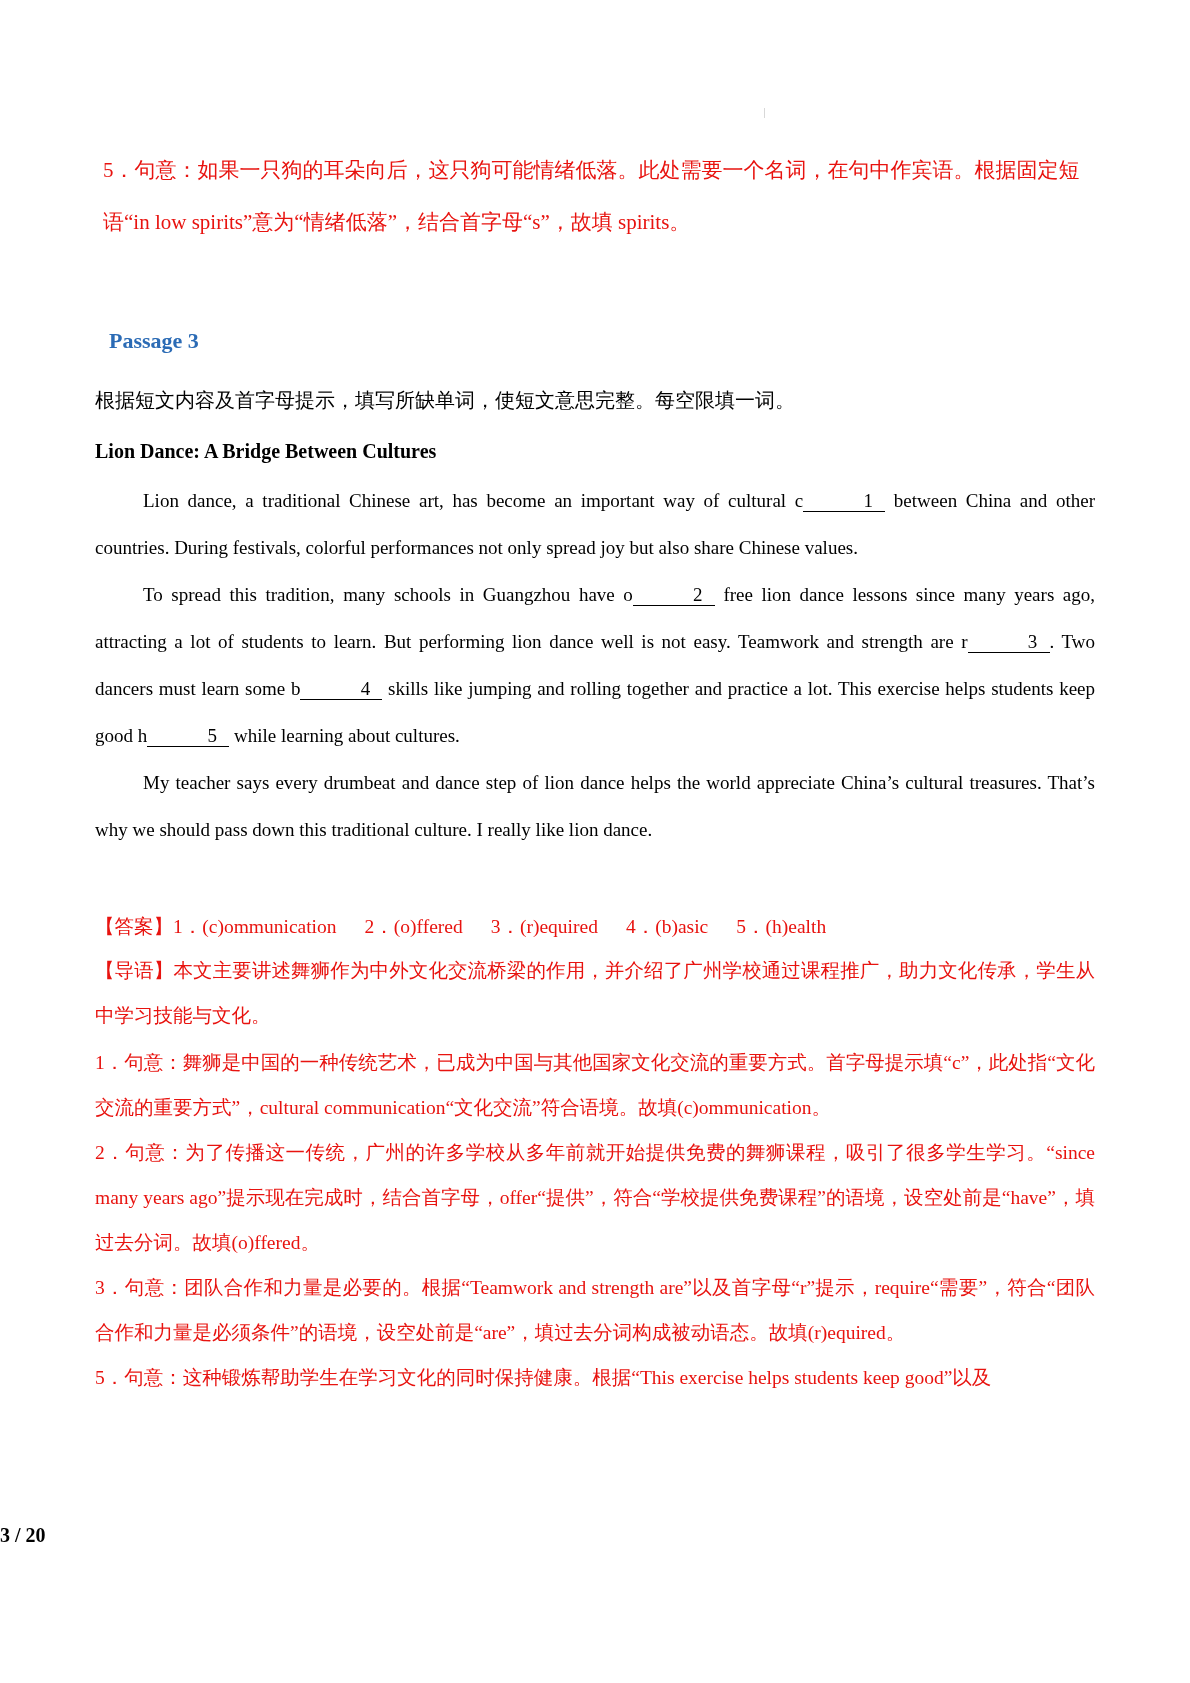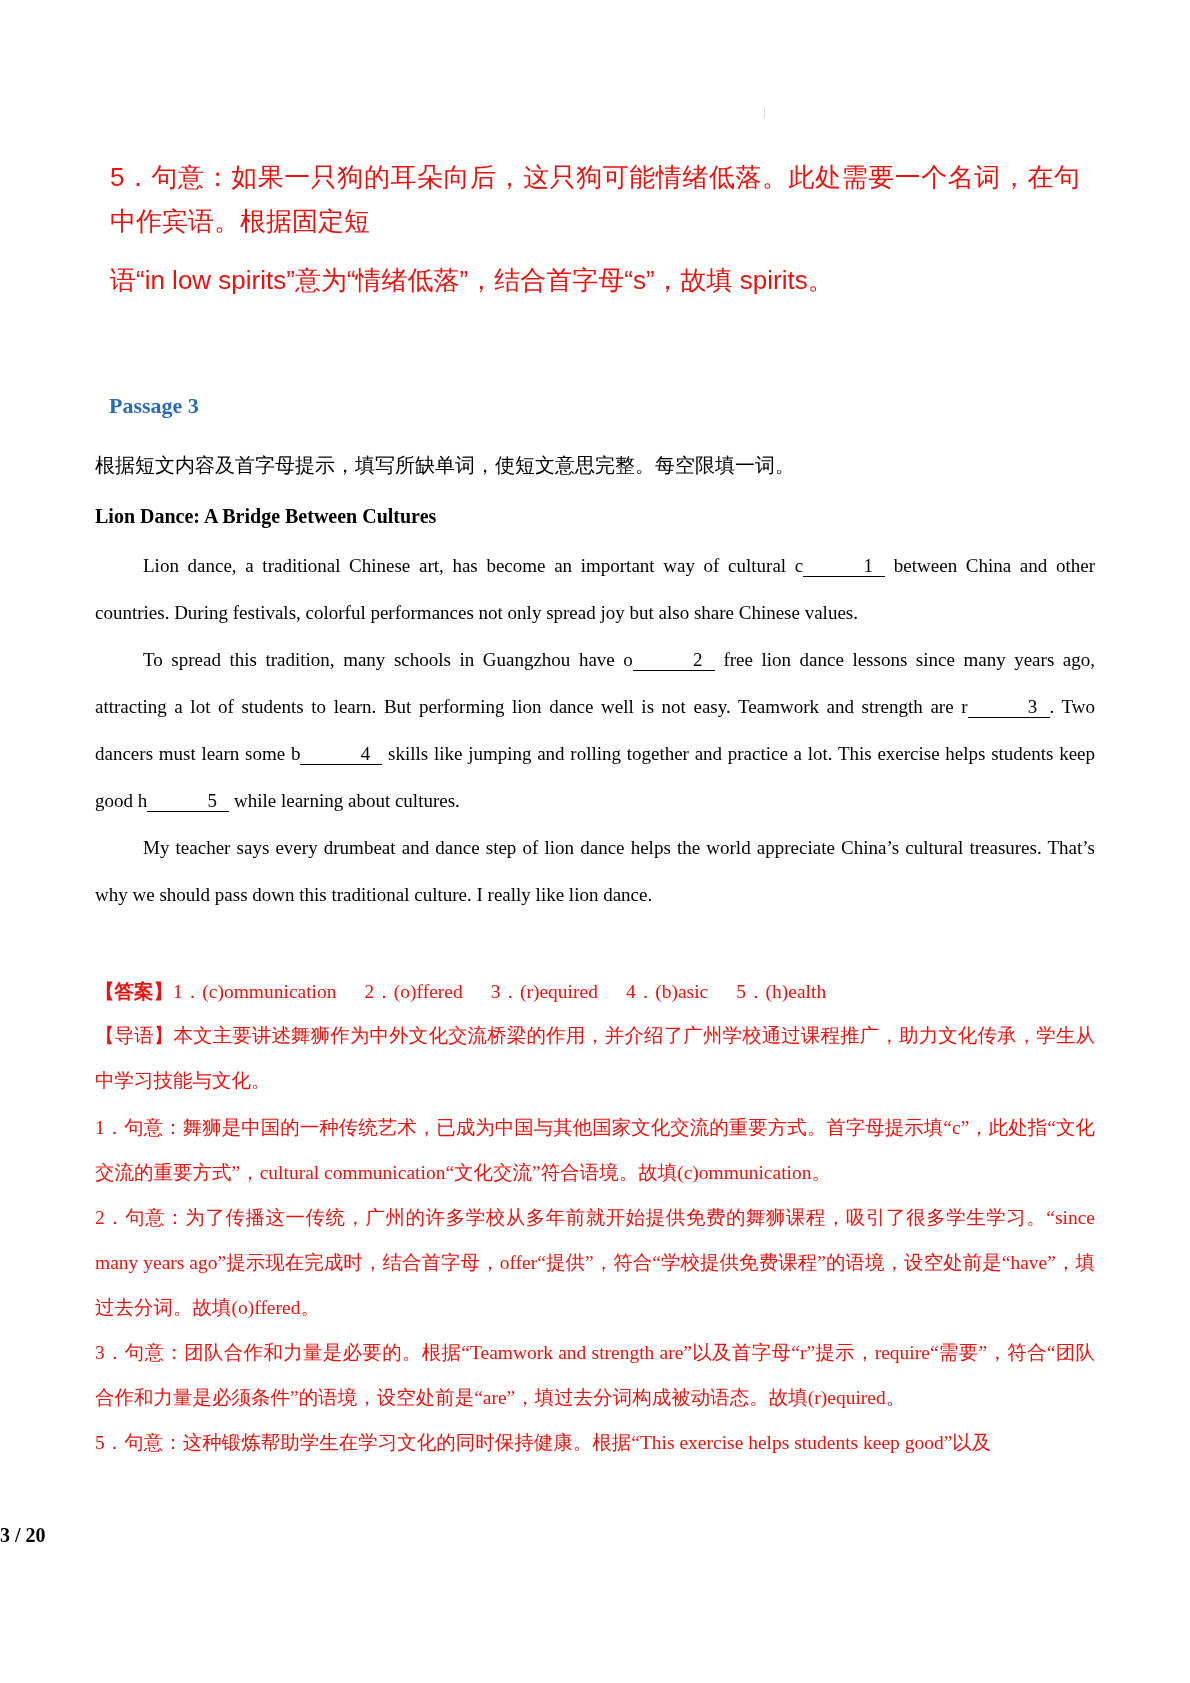--- a/index.html
+++ b/index.html
@@ -76,26 +76,26 @@
     letter-spacing: 1px;
   }
 
   
   .content { position: relative; z-index: 2; }
 
   .red {
     color: #e8130f;
   }
   .cn-line {
-    font-size: 26px;
+    font-size: 21px;
     line-height: 44px;
     text-align: justify;
     text-justify: inter-ideograph;
-    margin: 15px;
-    font-family: Liberation Sans, sans-serif;
+    margin: 8px;
+    font-family: Liberation Serif, serif;
   }
 
   .spacer-top { height: 140px; }
 
   .passage-head {
     text-align: left;
     color: #2b6bb5;
     font-weight: bold;
     font-size: 22px;
     margin: 14px;
@@ -136,21 +136,21 @@
   }
 
   .answers-block { padding-top: 52px; }
 
   .ans-line {
     font-size: 19.5px;
     line-height: 43px;
     margin: 0;
     color: #e8130f;
   }
-  .ans-tag { font-weight: bold; margin-top: 16px; }
+  .ans-tag { font-weight: normal; margin-top: 16px; }
   .ans-item { margin-right: 28px; display: inline-block; }
 
   .exp-block { padding-top: 2px; }
   .exp-para {
     font-size: 19.5px;
     line-height: 45px;
     text-align: justify;
     text-justify: inter-ideograph;
     margin: 0;
     color: #e8130f;

